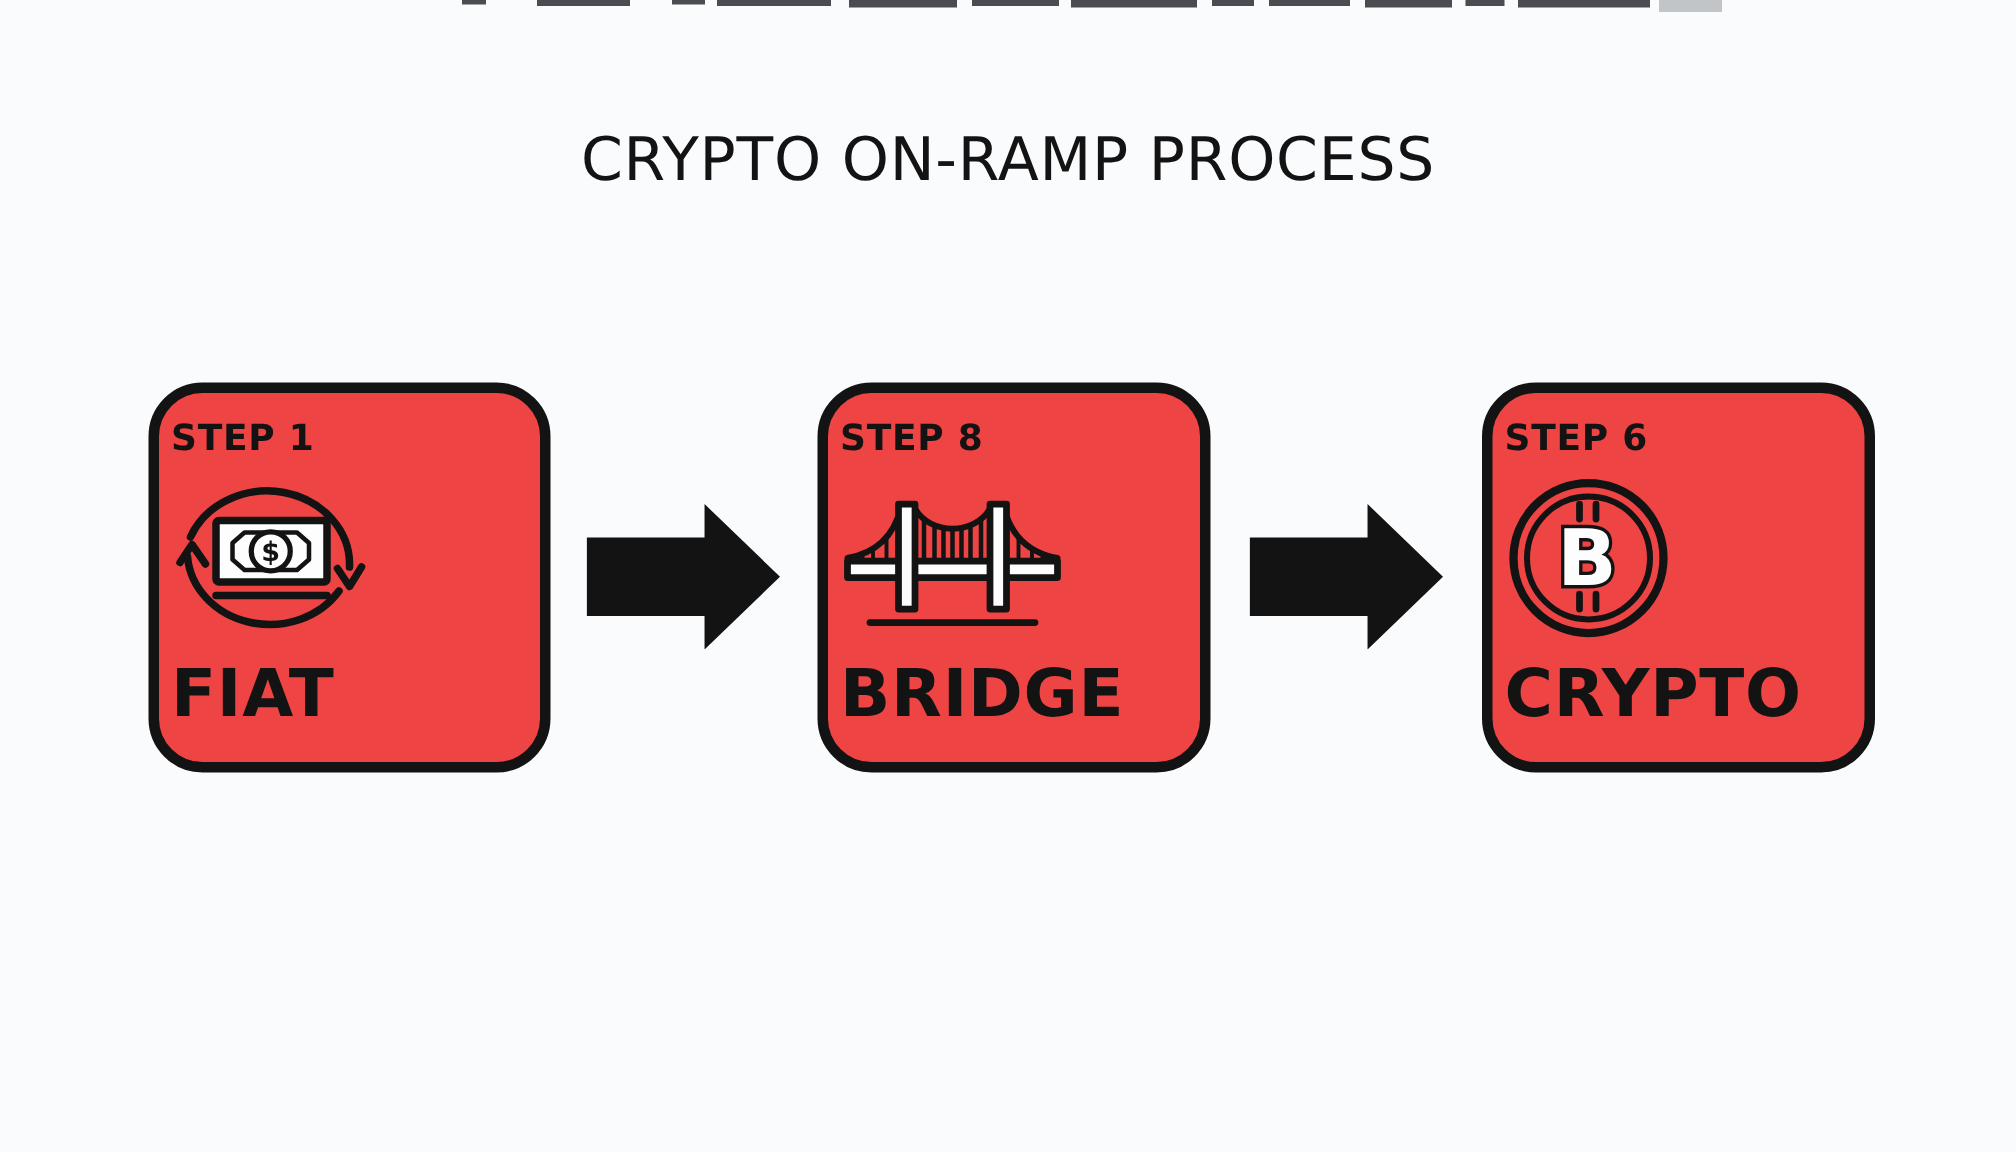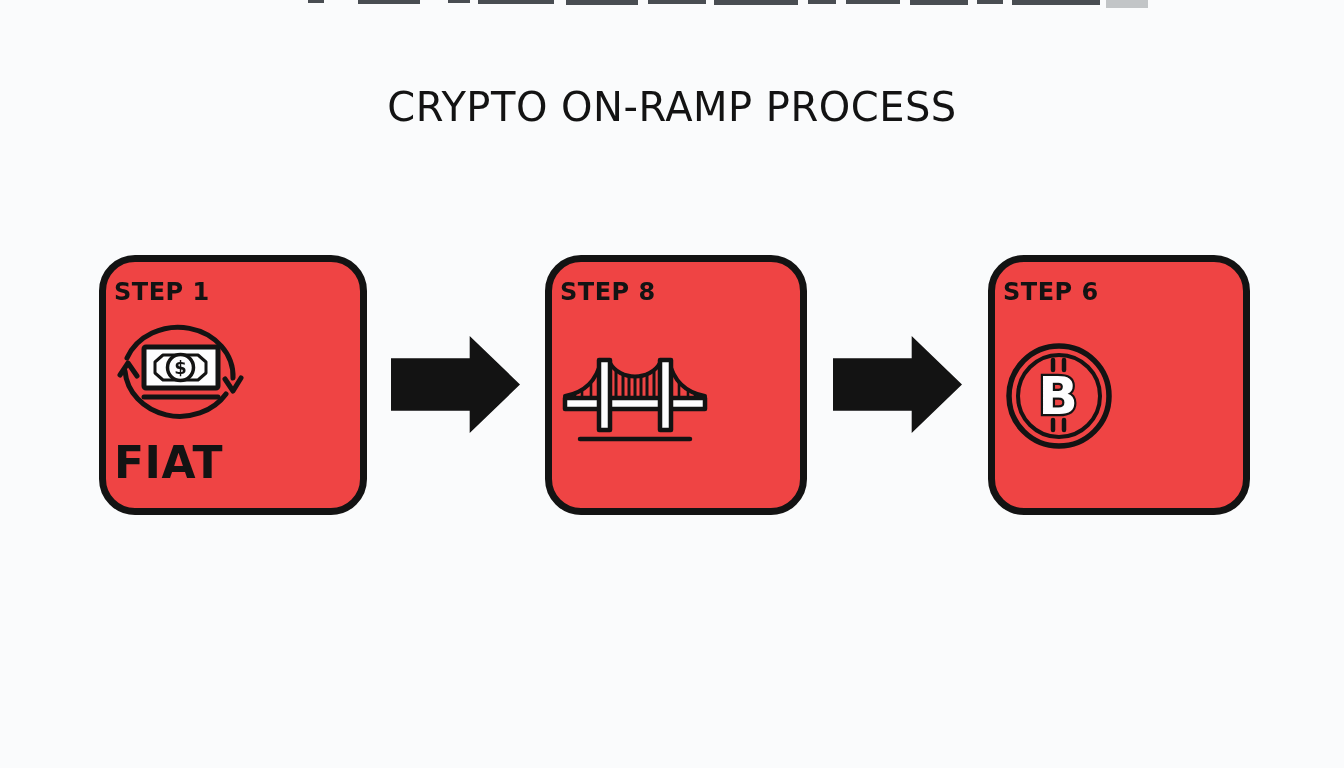--- a/index.html
+++ b/index.html
@@ -122,32 +122,34 @@
 
         <rect x="5" y="52" width="140" height="11" fill="#fdfdfe" stroke-width="4.5"></rect>
 
         <rect x="39" y="14" width="11" height="70" fill="#fdfdfe" stroke-width="4.5"></rect>
         <rect x="100" y="14" width="11" height="70" fill="#fdfdfe" stroke-width="4.5"></rect>
 
         <path d="M 20,93 L 130,93" stroke-width="4.5"></path>
       </g>
     </svg>
   </div>
+  <div class="step-name">BRIDGE</div>
 </section>
 
 <div class="flow-arrow a2"></div>
 
 <section class="step-box b3">
   <div class="step-label">STEP 6</div>
   <div class="icon-wrap">
     <svg width="112" height="112" viewBox="0 0 112 112" aria-hidden="true">
       <g fill="none" stroke="#131313" stroke-linecap="round">
         <circle cx="56" cy="56" r="50" stroke-width="5.5"></circle>
         <circle cx="56" cy="56" r="41" stroke-width="4"></circle>
         <path d="M 50,20 V 30" stroke-width="4.5"></path>
         <path d="M 61,20 V 30" stroke-width="4.5"></path>
         <path d="M 50,80 V 90" stroke-width="4.5"></path>
         <path d="M 61,80 V 90" stroke-width="4.5"></path>
       </g>
       <text x="55" y="74" text-anchor="middle" font-size="52" font-weight="bold" fill="#fdfdfe" stroke="#131313" stroke-width="4.5" style="paint-order: stroke;">B</text>
     </svg>
   </div>
+  <div class="step-name">CRYPTO</div>
 </section>
 
 </body></html>

